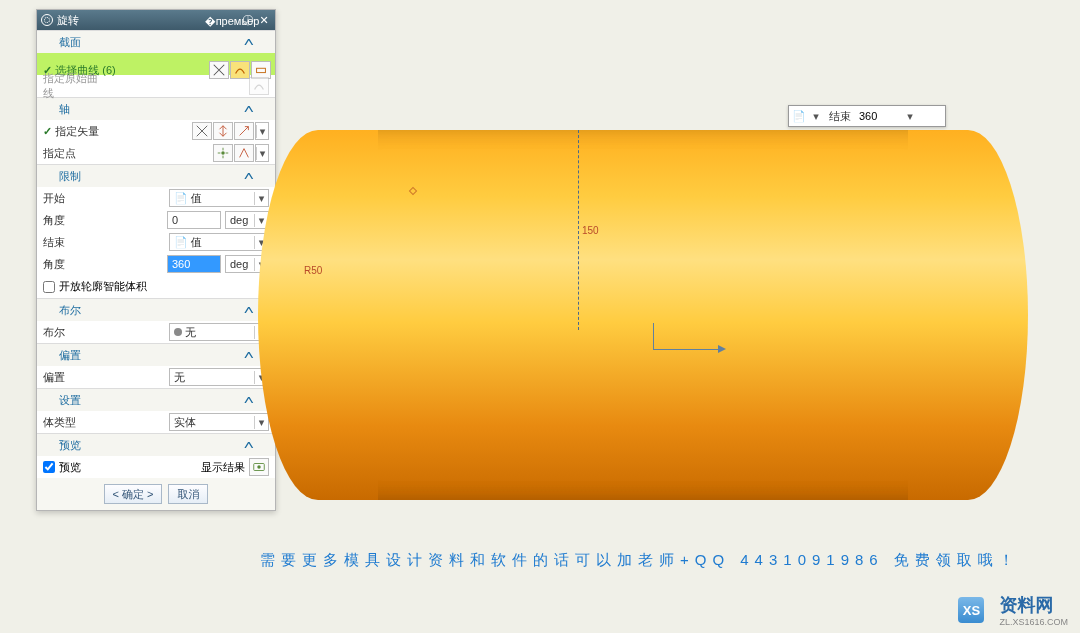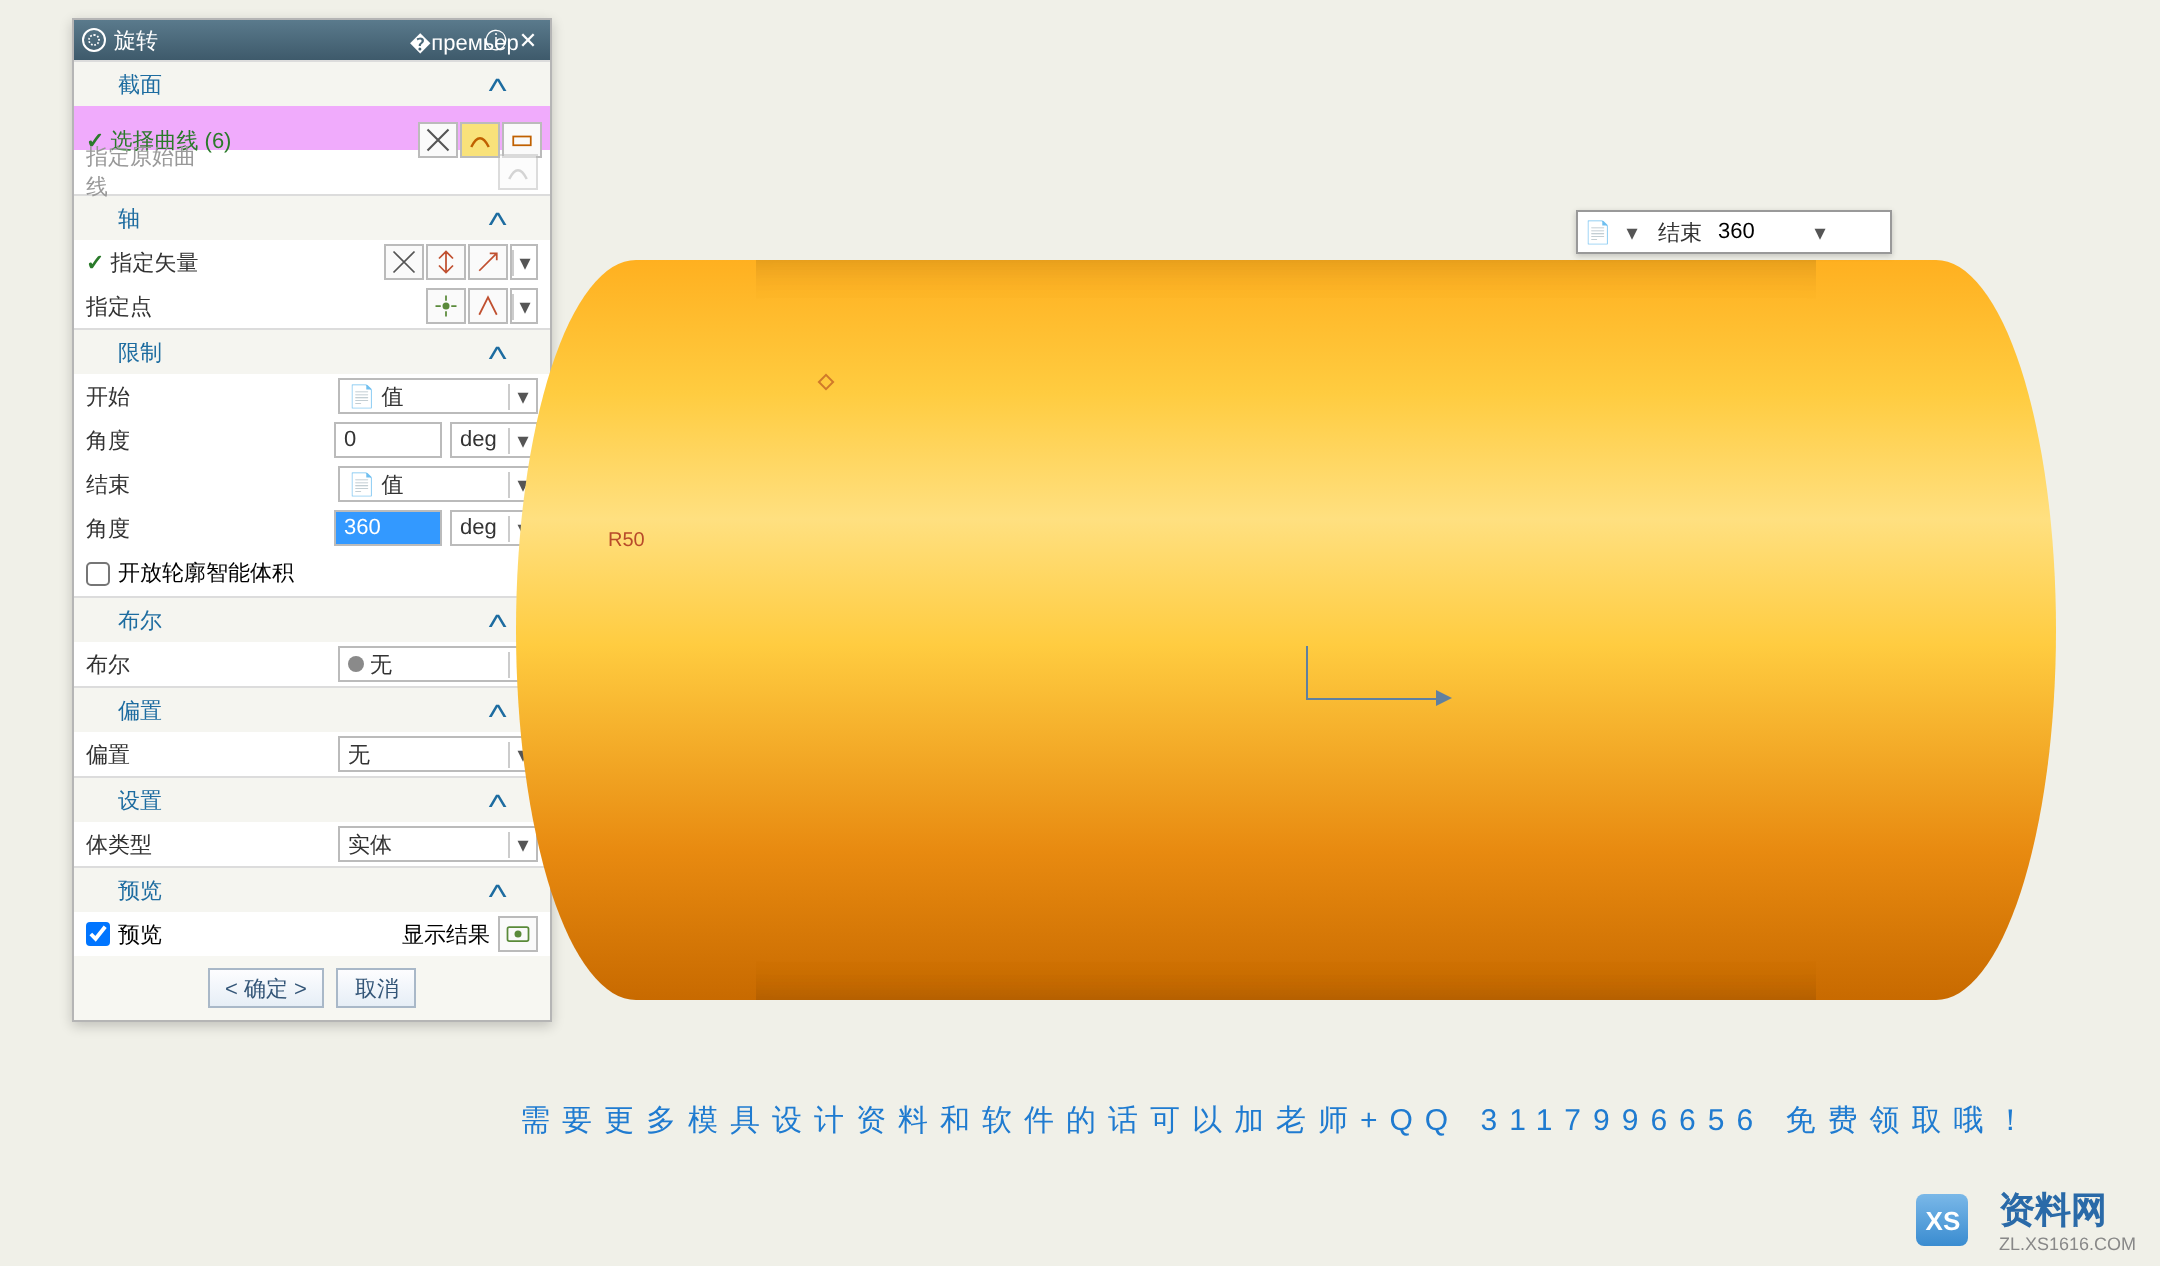--- a/index.html
+++ b/index.html
@@ -10,21 +10,21 @@
 .panel-title .r{display:flex;gap:2px}
 .gear{width:12px;height:12px;border:1px solid #fff;border-radius:50%;position:relative}
 .gear:before{content:"";position:absolute;inset:2px;border:1px dotted #fff;border-radius:50%}
 .tbtn{width:14px;height:14px;display:flex;align-items:center;justify-content:center;color:#fff;cursor:pointer}
 .sect{border-top:1px solid #dcdcdc}
 .sect-h{height:22px;display:flex;align-items:center;justify-content:space-between;padding:0 22px;color:#1d6ca0;background:#f5f5f0;cursor:pointer}
 .chev{color:#1d6ca0;font-size:13px;transform:scaleX(1.4)}
 .row{height:22px;display:flex;align-items:center;padding:0 6px;gap:4px}
 .row .lbl{flex:0 0 58px;color:#333}
 .row .lbl.g{color:#999}
-.sel-row{background:#f0abfc;height:22px;display:flex;align-items:center;justify-content:space-between;padding:12px 4px 0 6px}
+.sel-row{background:#bef264;height:22px;display:flex;align-items:center;justify-content:space-between;padding:12px 4px 0 6px}
 .sel-row .lbl{color:#2a7a2a}
 .chk{color:#2a7a2a;font-weight:bold;margin-right:3px}
 .iconbtn{width:20px;height:18px;border:1px solid #bbb;background:#fafafa;display:flex;align-items:center;justify-content:center;font-size:10px}
 .iconbtn.y{background:#f9e27a}
 .iconrow{display:flex;gap:1px}
 .dd{display:flex;align-items:center;border:1px solid #bbb;background:#fff;height:18px}
 .dd .v{flex:1;padding:0 4px;color:#333}
 .dd .a{width:14px;text-align:center;color:#555;border-left:1px solid #ccc}
 .inp{height:18px;border:1px solid #bbb;padding:0 4px;color:#333;text-align:left;background:#fff}
 .inp.r{text-align:right}
@@ -282,40 +282,44 @@
   <div class="btnrow">
     <div class="btn">&lt; 确定 &gt;</div>
     <div class="btn">取消</div>
   </div>
 </div>
 
 <div class="viewport">
   <div class="tank"></div>
 
 
+  <div class="dim-v">
+    <div class="line"></div>
+    <div class="txt">150</div>
+  </div>
 
   <div class="small-lbl" style="left:26px;top:265px">R50</div>
   <div class="o-dot" style="left:132px;top:188px;transform:rotate(45deg)"></div>
 
   <div class="float-inp">
     <span class="i">📄</span>
     <span class="a">▾</span>
     <span class="lbl">结束</span>
     <input value="360" style="">
     <span class="a">▾</span>
   </div>
 
   <div class="handle">
     <div class="h1"></div>
       <div class="h2"></div>
       <div class="h3"></div>
   </div>
 </div>
 
-<div class="promo">需要更多模具设计资料和软件的话可以加老师+QQ 3117996656 免费领取哦！</div>
+<div class="promo">需要更多模具设计资料和软件的话可以加老师+QQ 4431091986 免费领取哦！</div>
 
 <div class="logo">
   <div class="sq">XS</div>
   <div>
     <span class="t1">资料网</span>
     <span class="t2">ZL.XS1616.COM</span>
   </div>
 </div>
 
 </body></html>

